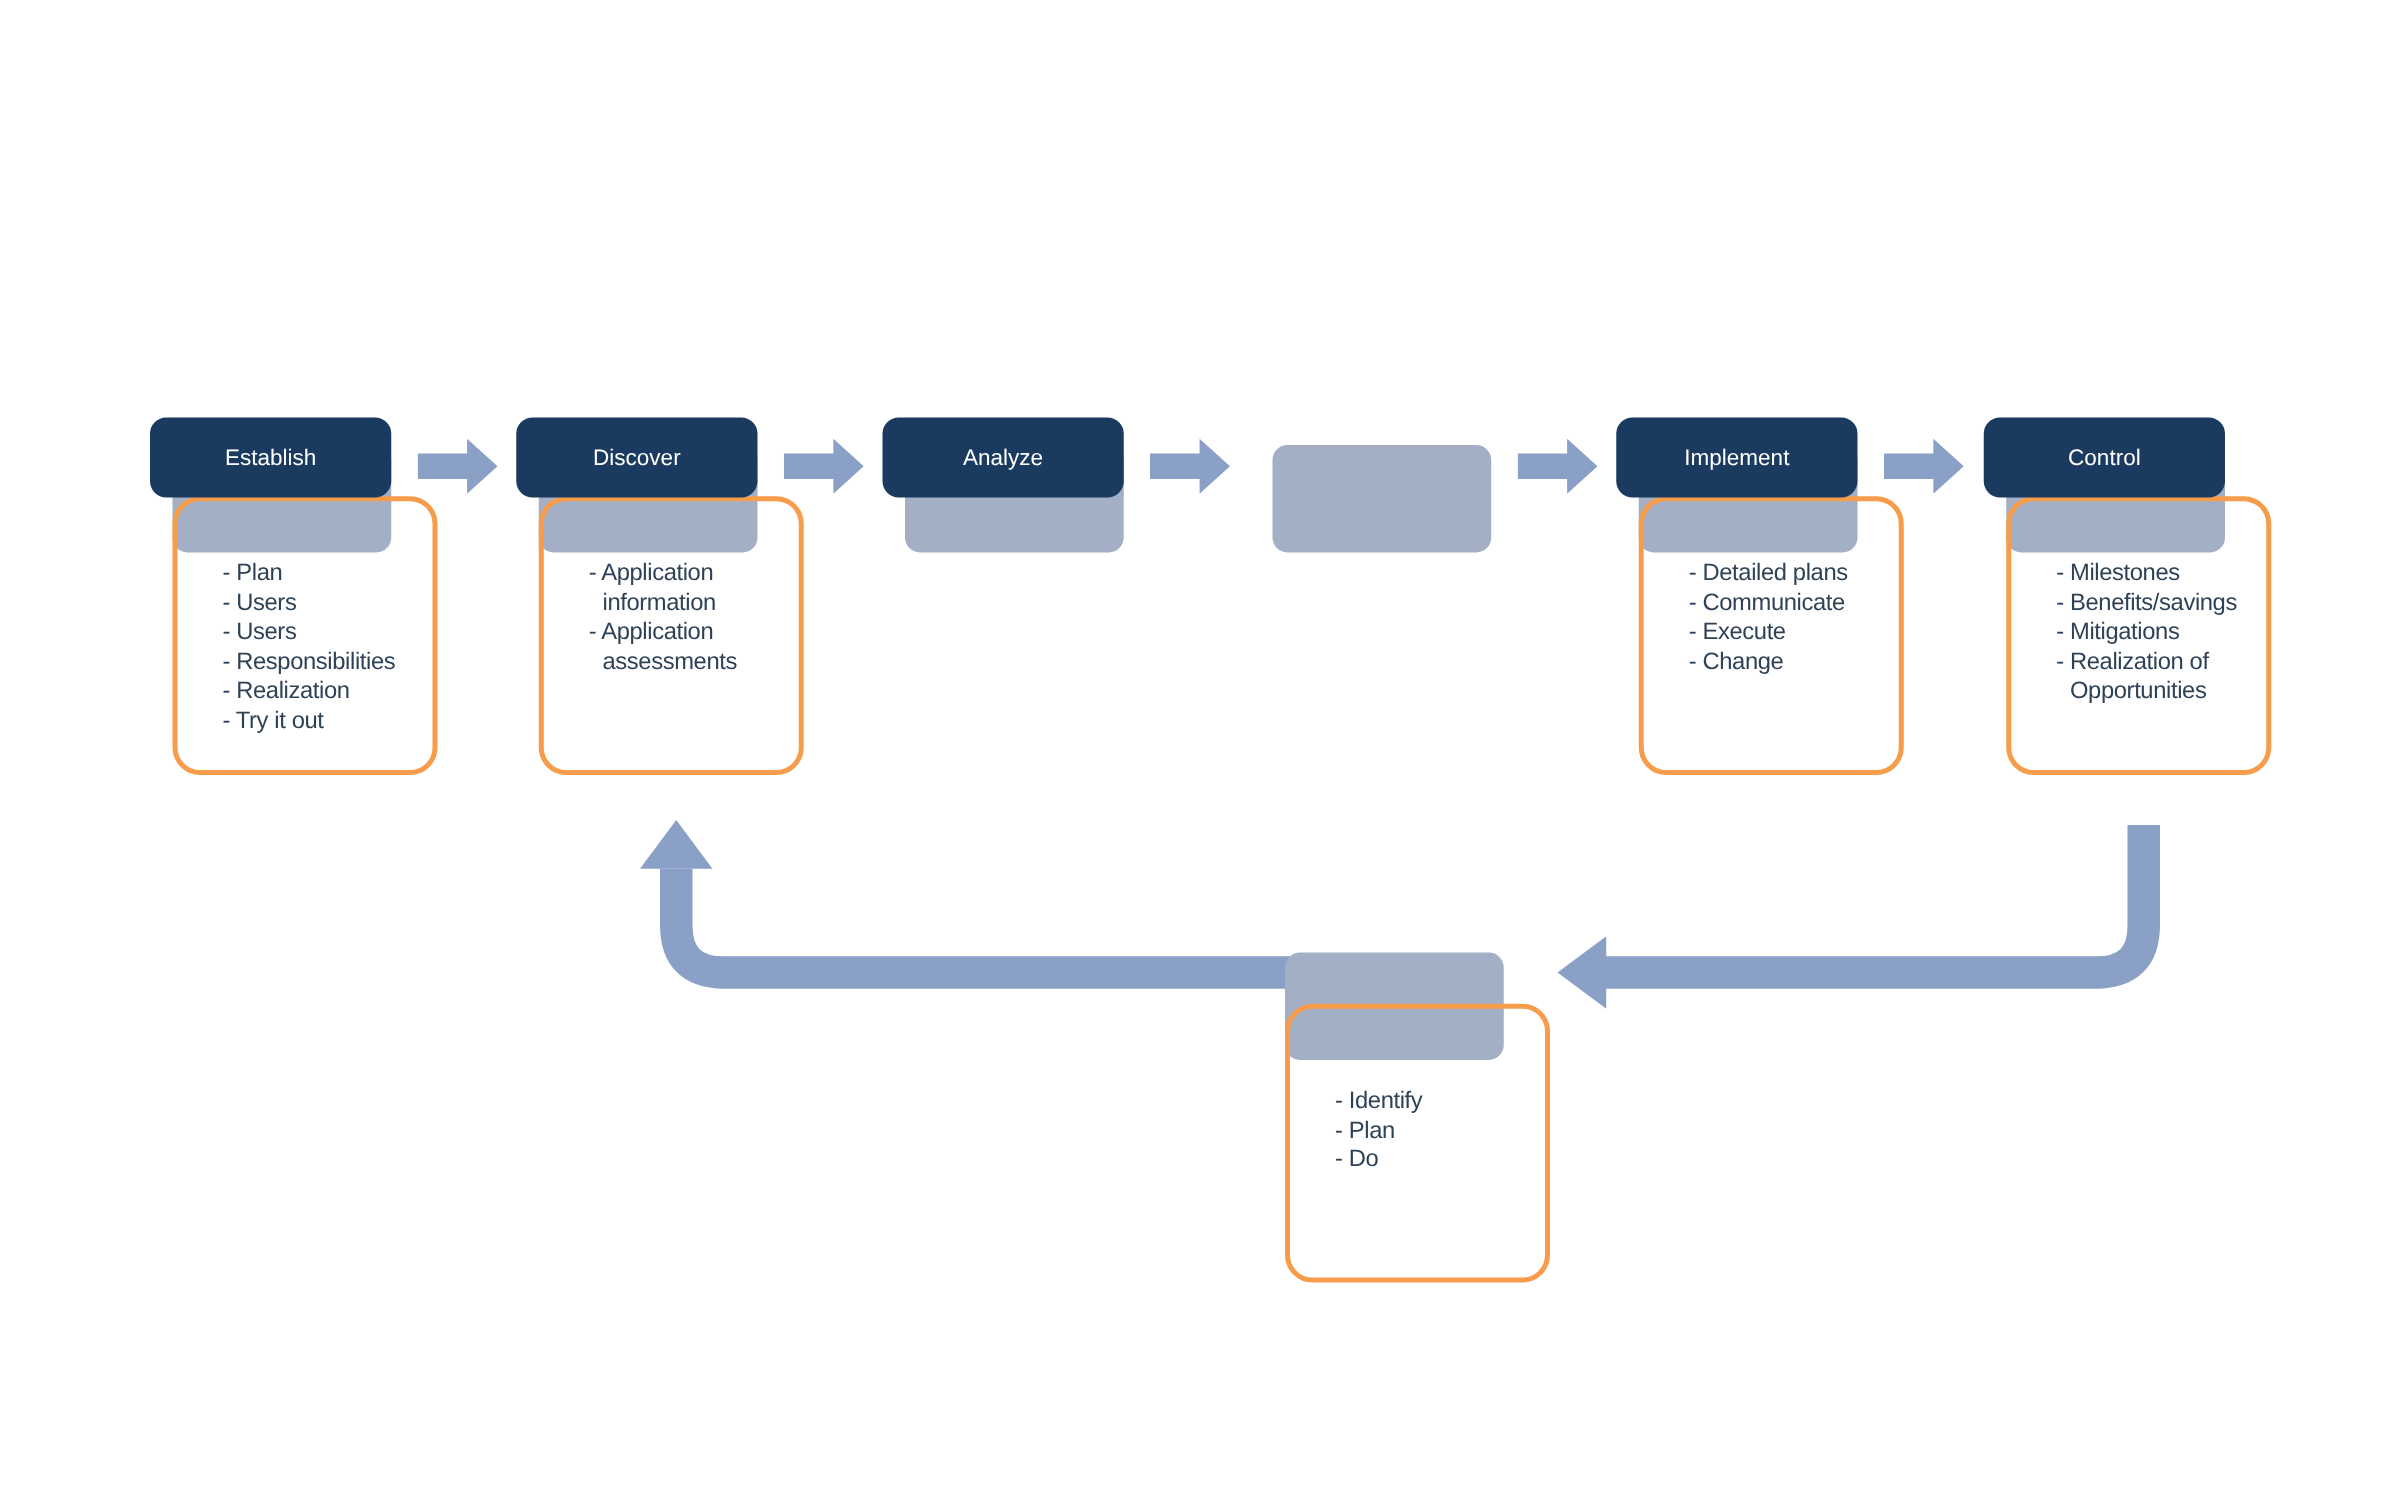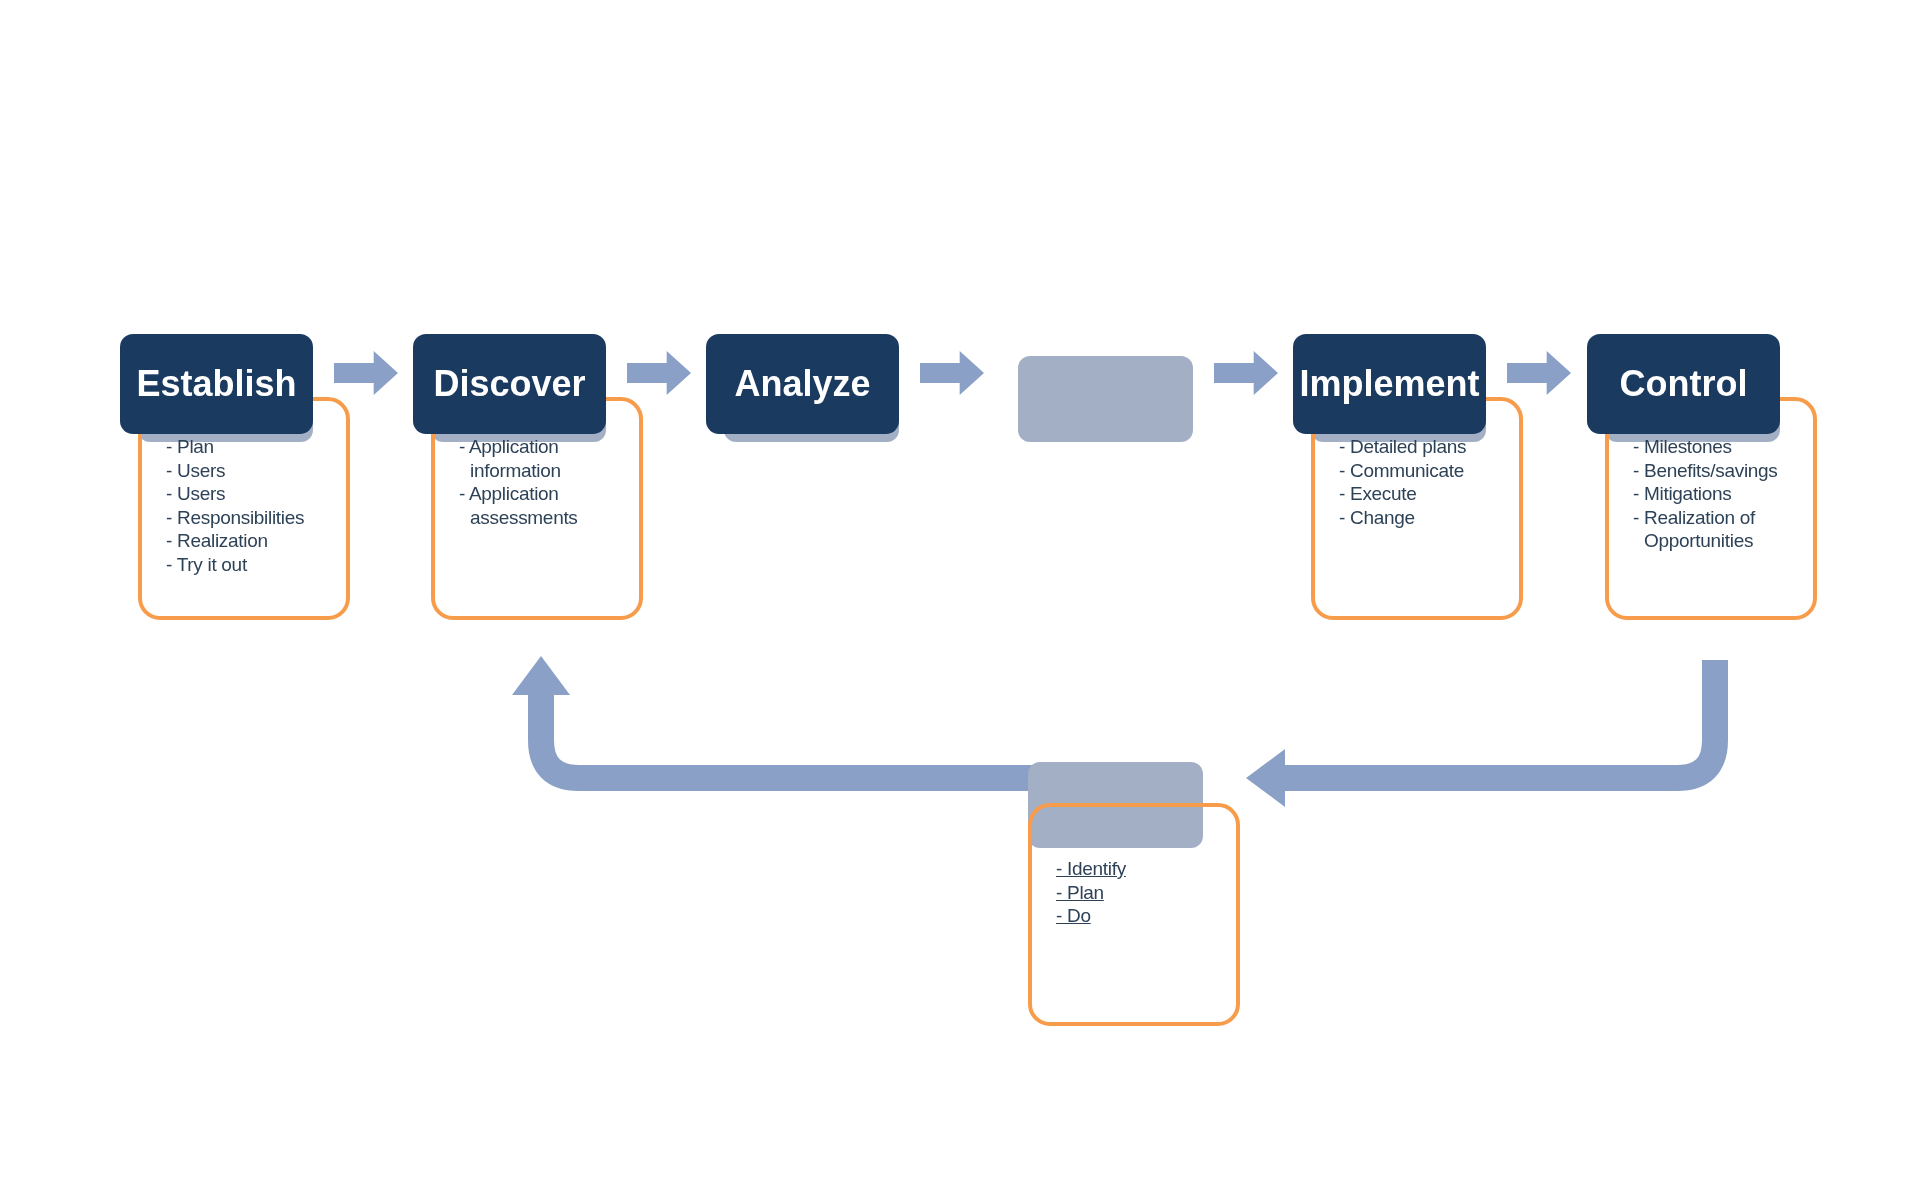--- a/index.html
+++ b/index.html
@@ -46,39 +46,38 @@
   .panel {
     position: absolute; left: 18px; top: 63px;
     width: 212px; height: 223px;
     border: 4px solid var(--box-border);
     border-radius: 22px;
     background: transparent;
     z-index: 2;
   }
   .stage-header {
     position: absolute; left: 0; top: 0;
-    width: 193px; height: 100px;
+    width: 193px; height: 64px;
     background: var(--header-bg);
     color: var(--header-text);
     border-radius: 13px;
     display: flex; align-items: center; justify-content: center;
-    font-size: 36px;
+    font-size: 18px;
     z-index: 3;
-    font-weight: bold;
   }
   .panel ul {
     list-style: none;
-    margin: 0;
+    margin: 12px;
     padding: 34px 2px 0 24px;
     color: var(--item-text);
     font-size: 19px;
     line-height: 23.5px;
     letter-spacing: -0.3px;
   }
-  .stage-6 .panel ul { padding-top: 50px; text-decoration: underline; }
+  .stage-6 .panel ul { padding-top: 50px; }
   .panel li { padding-left: 11px; text-indent: -11px; }
 
   .flow-arrow {
     position: absolute; top: 351px;
     width: 64px; height: 44px;
     background: var(--arrow);
     clip-path: polygon(0 27%, 62% 27%, 62% 0, 100% 50%, 62% 100%, 62% 73%, 0 73%);
     z-index: 2;
   }
   .flow-arrow-0 { left: 334px; }

